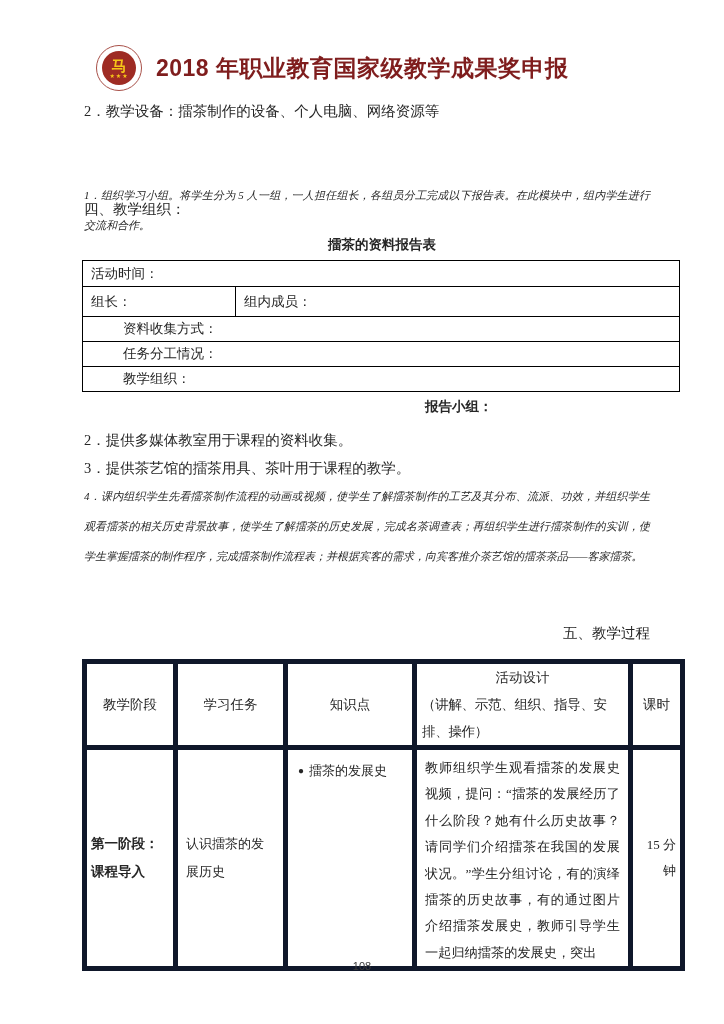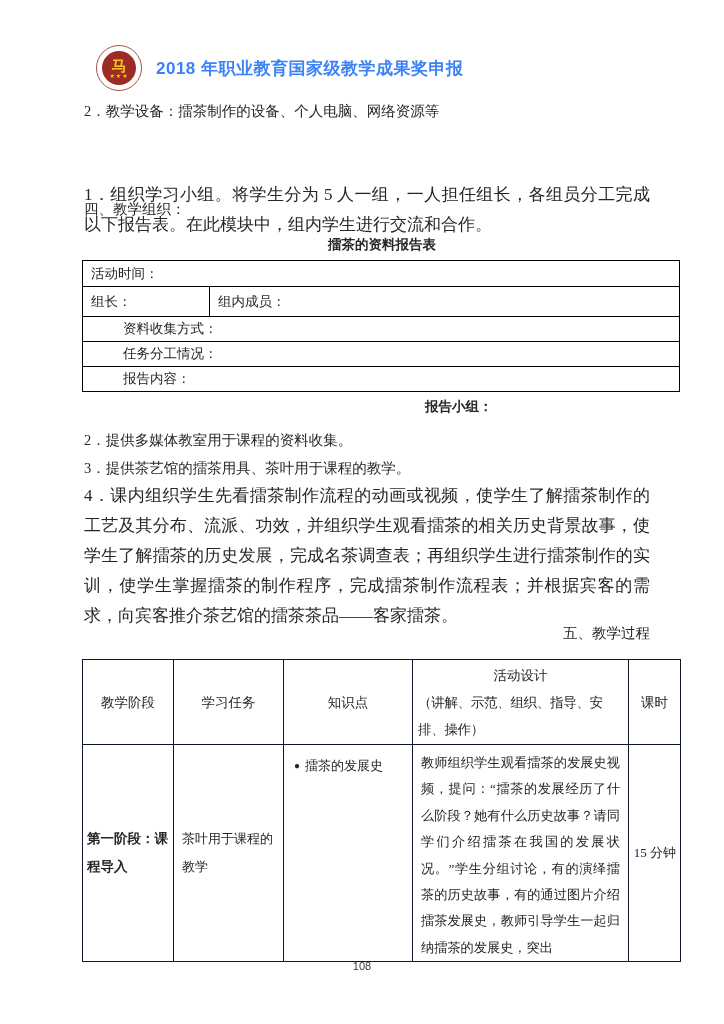--- a/index.html
+++ b/index.html
@@ -36,27 +36,27 @@
     background: #9e2b23;
     display: flex; flex-direction: column; align-items: center; justify-content: center;
     color: #f5c518;
     font-family: "Liberation Sans", sans-serif;
   }
   .logo-emblem { font-size: 15px; font-weight: 700; line-height: 15px; }
   .logo-stars { font-size: 6px; line-height: 6px; letter-spacing: 1px; }
   .header-title {
     font-family: "Liberation Sans", "DejaVu Sans", sans-serif;
     font-weight: 700;
-    font-size: 17px;
-    color: #3b82f6;
+    font-size: 23px;
+    color: #7f1d1d;
     letter-spacing: 0.5px;
   }
   
   .textline { position: absolute; left: 84px; width: 566px; font-size: 14.5px; line-height: 30px; }
-  .para { position: absolute; left: 84px; width: 566px; font-size: 17px; line-height: 30px; text-align: justify; }
+  .para { position: absolute; left: 84px; width: 566px; font-size: 11px; line-height: 30px; text-align: justify; font-style: italic; }
   .center-title {
     position: absolute; left: 84px; width: 596px;
     text-align: center; font-size: 13.5px; font-weight: 700;
   }
   .report-group {
     position: absolute; left: 84px; top: 398px; width: 566px;
     font-size: 13.5px; font-weight: 700;
   }
   .report-group span { margin-left: 341px; text-align: right; }
   
@@ -66,29 +66,29 @@
     font-size: 13.5px;
   }
   .t1 td {
     border: 1px solid #000000;
     padding: 2px 8px;
     vertical-align: middle;
   }
   .t1 .r1 td { height: 26px; }
   .t1 .r2 td { height: 30px; }
   .t1 .r3 td, .t1 .r4 td, .t1 .r5 td { height: 25px; padding-left: 40px; }
-  .t1 .leader-cell { width: 127px; }
+  .t1 .leader-cell { width: 153px; }
   
   .t2 {
     position: absolute; left: 82px; top: 659px; width: 598px;
     border-collapse: collapse;
     font-size: 13.5px;
     table-layout: fixed;
   }
-  .t2 td { border: 1px solid #0f172a; vertical-align: middle; }
+  .t2 td { border: 5px solid #0f172a; vertical-align: middle; }
   .t2 .head td { height: 85px; text-align: center; line-height: 27px; }
   .t2 .head .activity-head { text-align: left; padding: 0 5px; }
   .t2 .head .activity-head .l1 { text-align: center; }
   .t2 .head .activity-head .l2 { letter-spacing: -0.3px; }
   .t2 .body-row td { height: 185px; }
   .t2 .stage-cell {
     font-weight: 700; padding: 0 4px; line-height: 28px;
   }
   .t2 .task-cell { padding: 0 8px; line-height: 28px; font-size: 13px; }
   .t2 .knowledge-cell { vertical-align: top; padding: 12px 6px 0 10px; font-size: 13px; }
@@ -139,21 +139,21 @@
       <td class="leader-cell">组长：</td>
       <td>组内成员：</td>
     </tr>
     <tr class="r3">
       <td colspan="2">资料收集方式：</td>
     </tr>
     <tr class="r4">
       <td colspan="2">任务分工情况：</td>
     </tr>
     <tr class="r5">
-      <td colspan="2">报告内容：</td>
+      <td colspan="2">教学组织：</td>
     </tr>
   </tbody>
     </table>
 
   <div class="report-group">
     <span>报告小组：</span>
   </div>
 
   <div class="textline" style="top: 425px;">2．提供多媒体教室用于课程的资料收集。</div>
   <div class="textline" style="top: 453px;">3．提供茶艺馆的擂茶用具、茶叶用于课程的教学。</div>
@@ -175,21 +175,21 @@
       <td>学习任务</td>
       <td>知识点</td>
       <td class="activity-head">
         <div class="l1">活动设计</div>
         <div class="l2">（讲解、示范、组织、指导、安排、操作）</div>
       </td>
       <td>课时</td>
     </tr>
     <tr class="body-row">
       <td class="stage-cell">第一阶段：课程导入</td>
-      <td class="task-cell">茶叶用于课程的教学</td>
+      <td class="task-cell">认识擂茶的发展历史</td>
       <td class="knowledge-cell">
         <span class="bullet">●</span><span>擂茶的发展史</span>
       </td>
       <td class="activity-cell">教师组织学生观看擂茶的发展史视频，提问：“擂茶的发展经历了什么阶段？她有什么历史故事？请同学们介绍擂茶在我国的发展状况。”学生分组讨论，有的演绎擂茶的历史故事，有的通过图片介绍擂茶发展史，教师引导学生一起归纳擂茶的发展史，突出</td>
       <td class="duration-cell">15 分钟</td>
     </tr>
   </tbody>
     </table>
 
   <div class="page-number">108</div>

